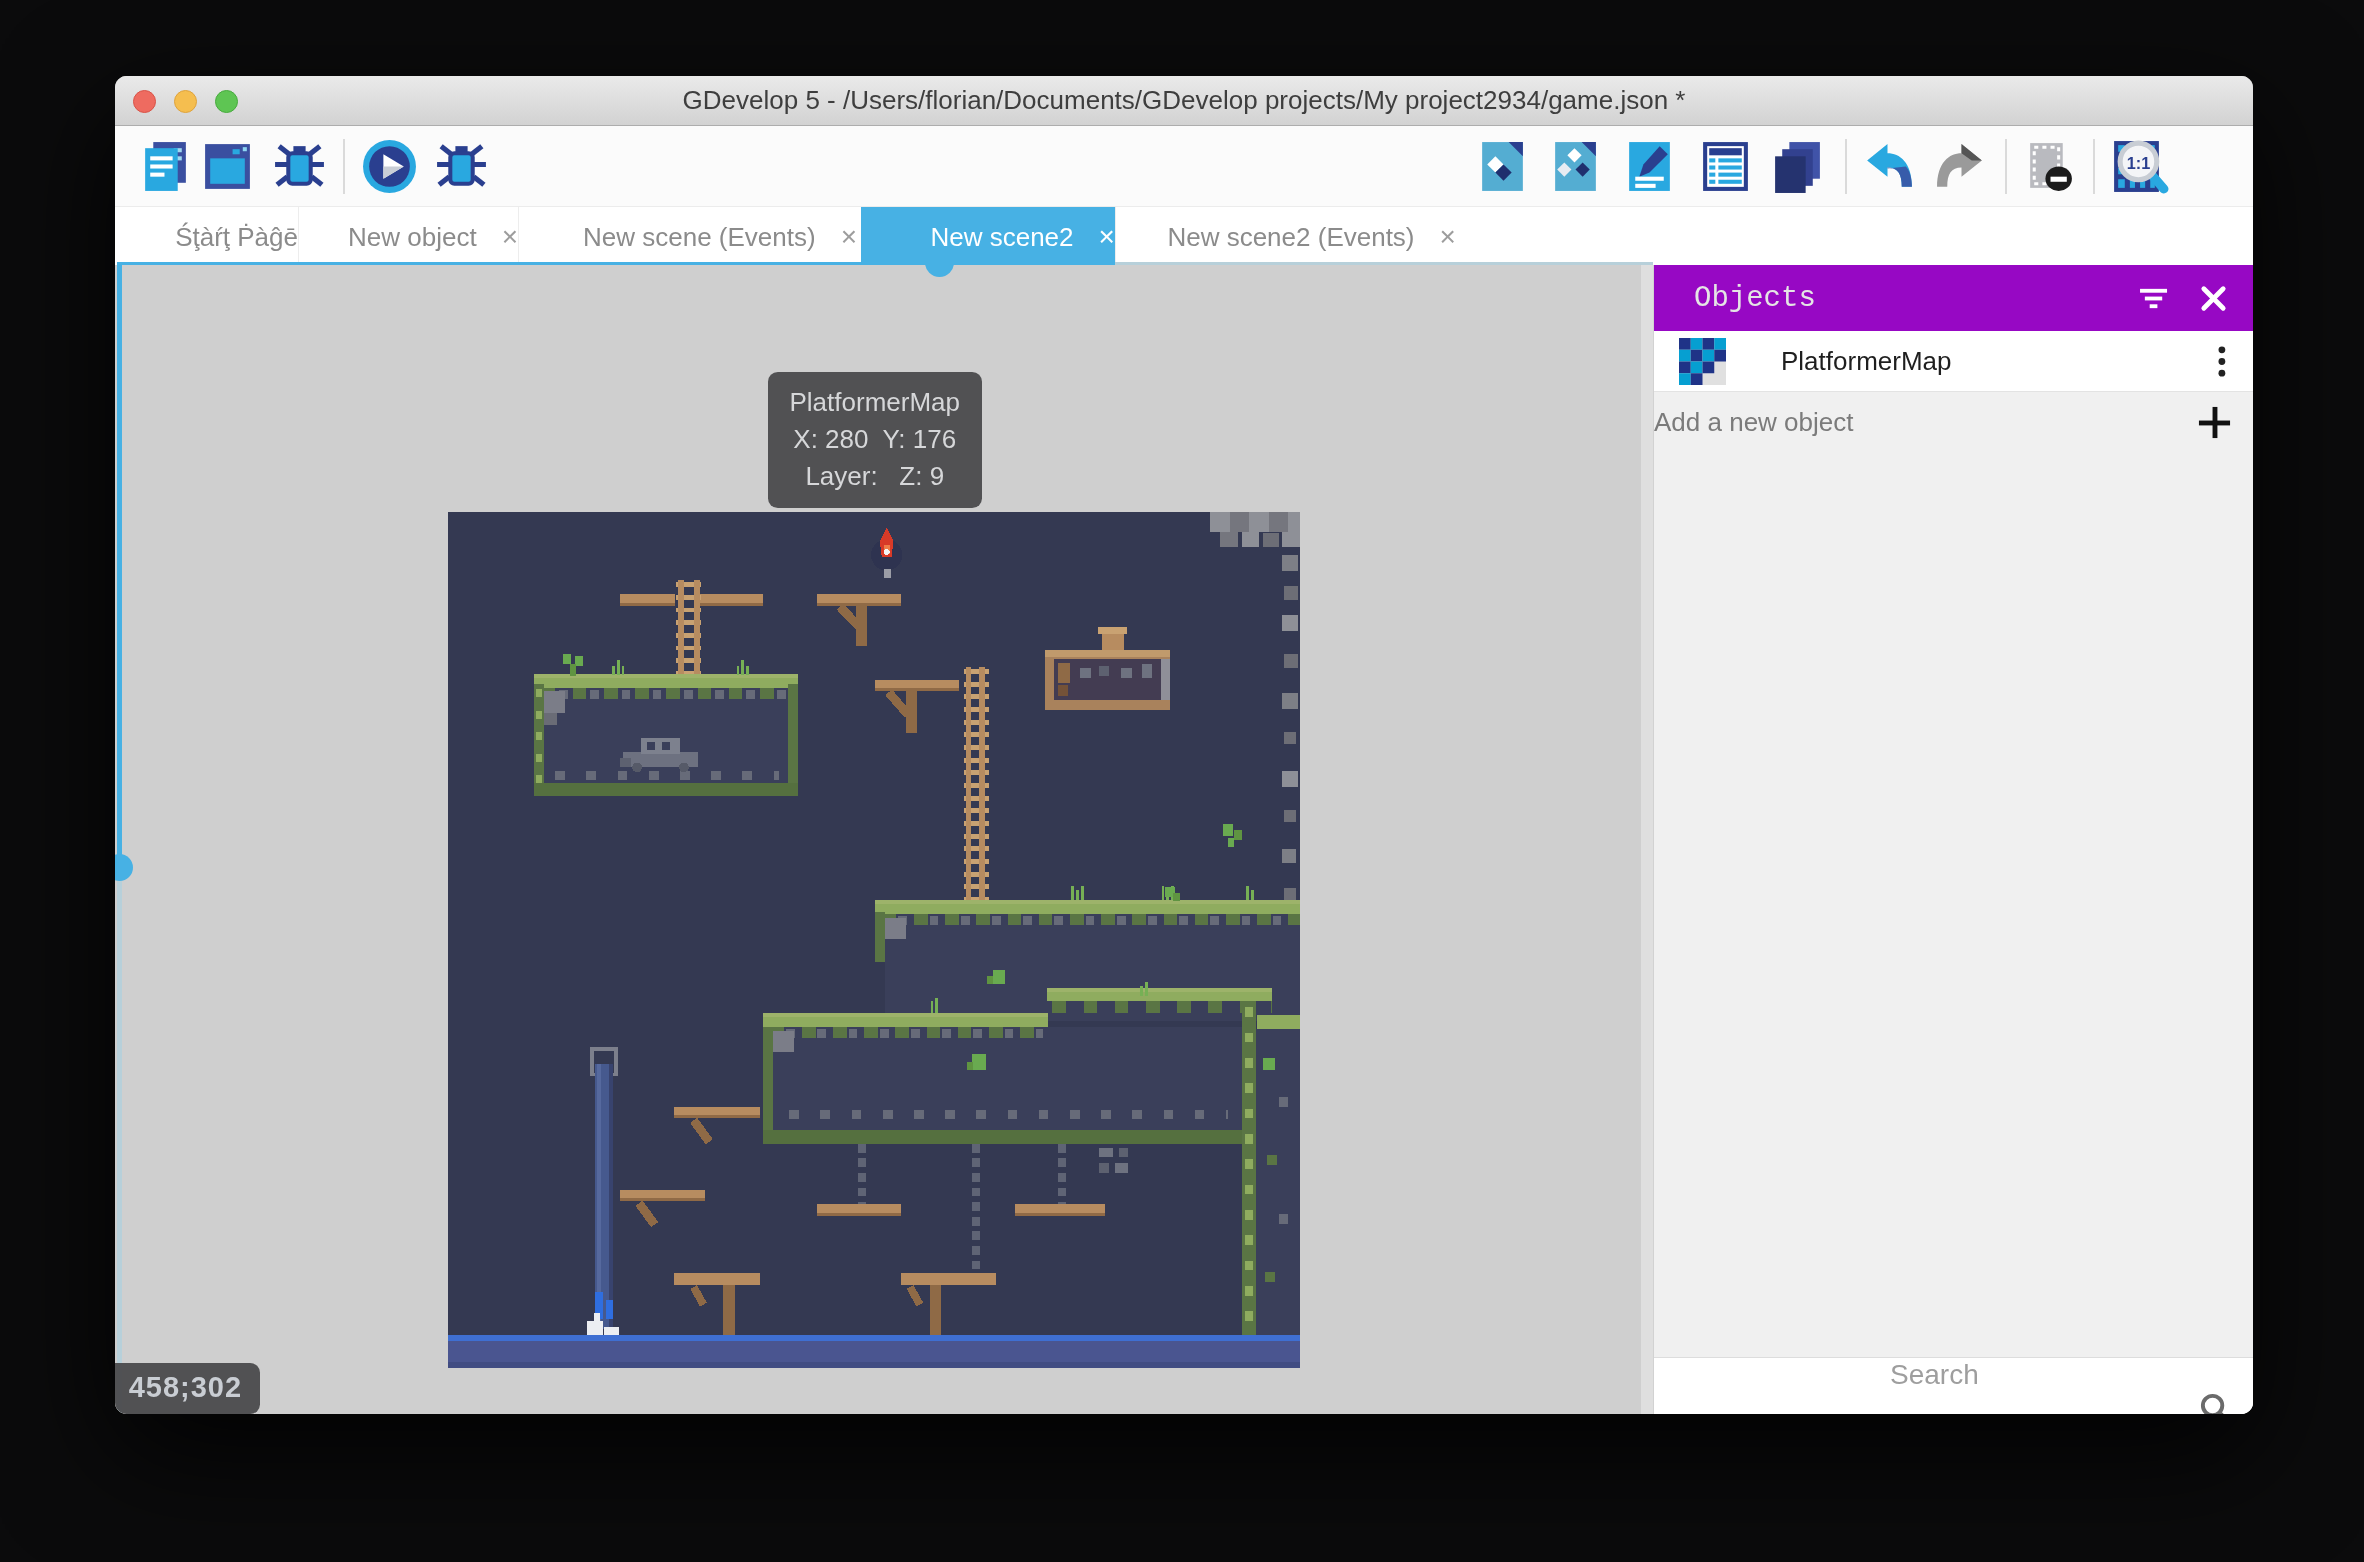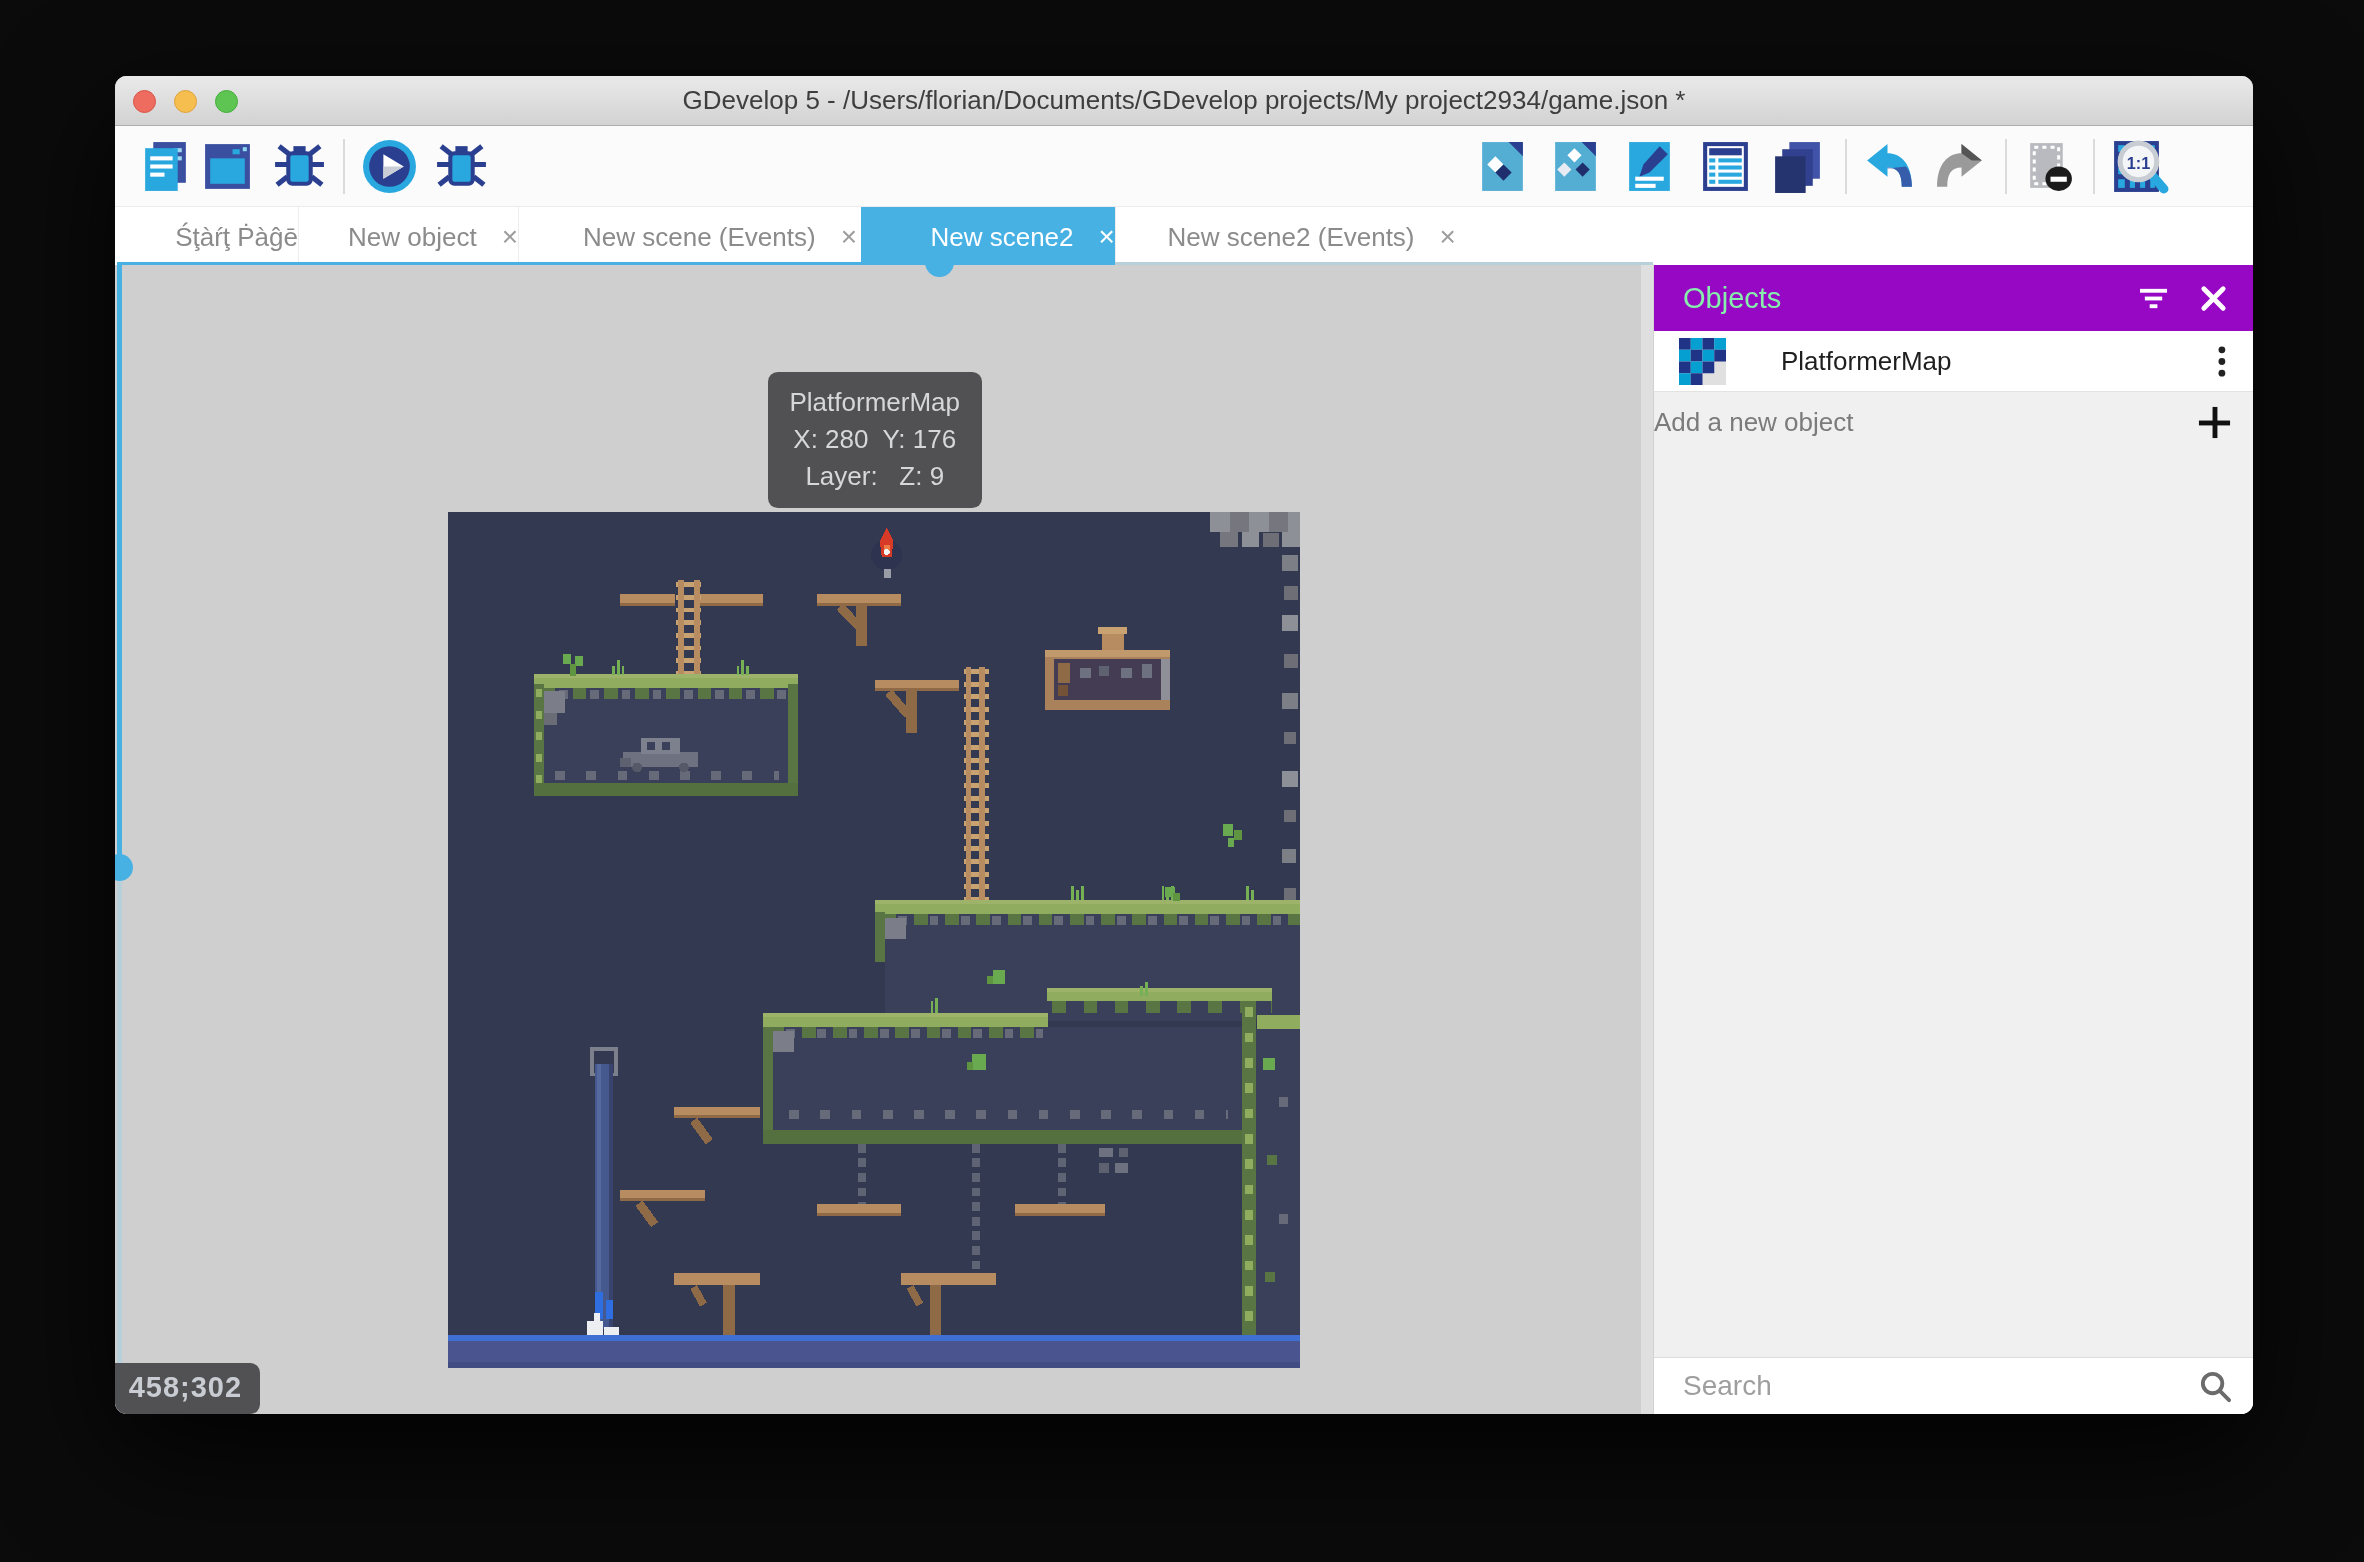--- a/index.html
+++ b/index.html
@@ -54,27 +54,27 @@
     color:#d6d7d9;font-size:26px;line-height:37px;text-align:center;white-space:pre;
   }
   .coordbadge{
     position:absolute;left:0;top:1098px;
     background:rgba(76,76,78,.96);color:#c9cdd3;font-size:29px;font-weight:bold;
     padding:7.8px 17.6px 9.8px 13.7px;border-radius:0 9.8px 9.8px 0;letter-spacing:1px;
   }
   
   .panel{position:absolute;left:1538px;top:0;width:600px;height:1149px;background:#f0f0f0;border-left:1px solid #d2d2d2;box-sizing:border-box;}
   .panel-header{height:66px;background:#9708c4;display:flex;align-items:center;position:relative;}
-  .panel-title{color:#86efac;font-size:29px;margin-left:29px;}
+  .panel-title{color:#e5e5e5;font-size:29px;margin-left:40px;font-family:Liberation Mono, monospace;}
   .icon-btn{position:absolute;top:0;height:66px;display:flex;align-items:center;}
   .obj-row{height:60px;background:#fff;border-bottom:1px solid #e3e3e3;display:flex;align-items:center;position:relative;}
   .thumb{width:47px;height:47px;margin-left:25px;}
   .obj-label{margin-left:55px;font-size:26px;color:#1f1f1f;}
   .add-row{height:60px;display:flex;align-items:center;justify-content:flex-start;color:#7b7b7b;font-size:26px;position:relative;background:#f0f0f0;}
-  .search-row{position:absolute;left:0;right:0;bottom:0;height:56px;background:#fff;border-top:1px solid #ddd;display:flex;align-items:center;}
+  .search-row{position:absolute;left:0;right:0;bottom:0;height:56px;background:#fff;border-top:1px solid #ddd;display:flex;align-items:flex-end;flex-direction:column;}
   .search-input{border:none;outline:none;background:transparent;font-size:28px;color:#444;margin-left:27px;flex:1;font-family:"Liberation Sans",sans-serif;}
   .search-input::placeholder{color:#9e9e9e;}
 </style>
 </head>
 <body>
 
 <div class="window">
 
   <div class="titlebar">
     <div class="traffic">

